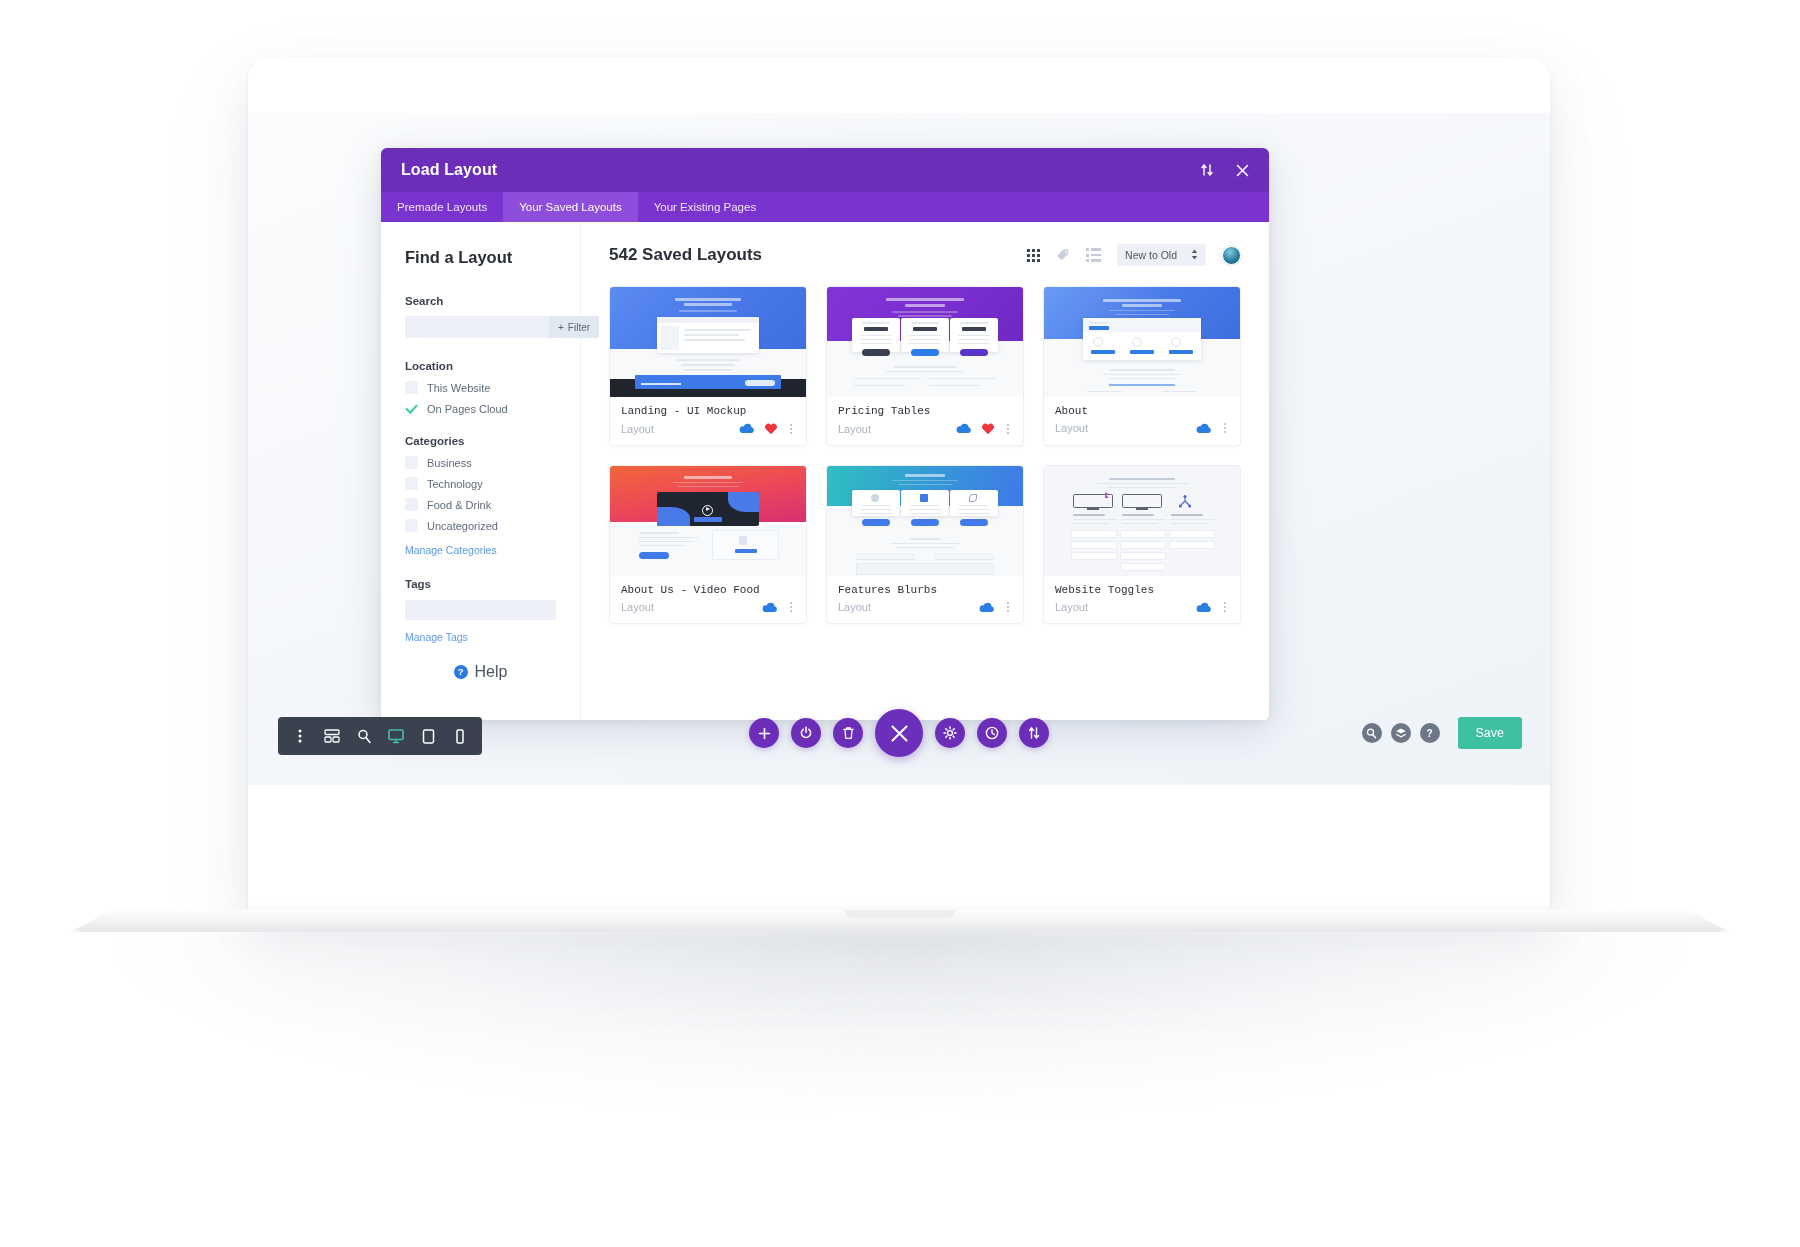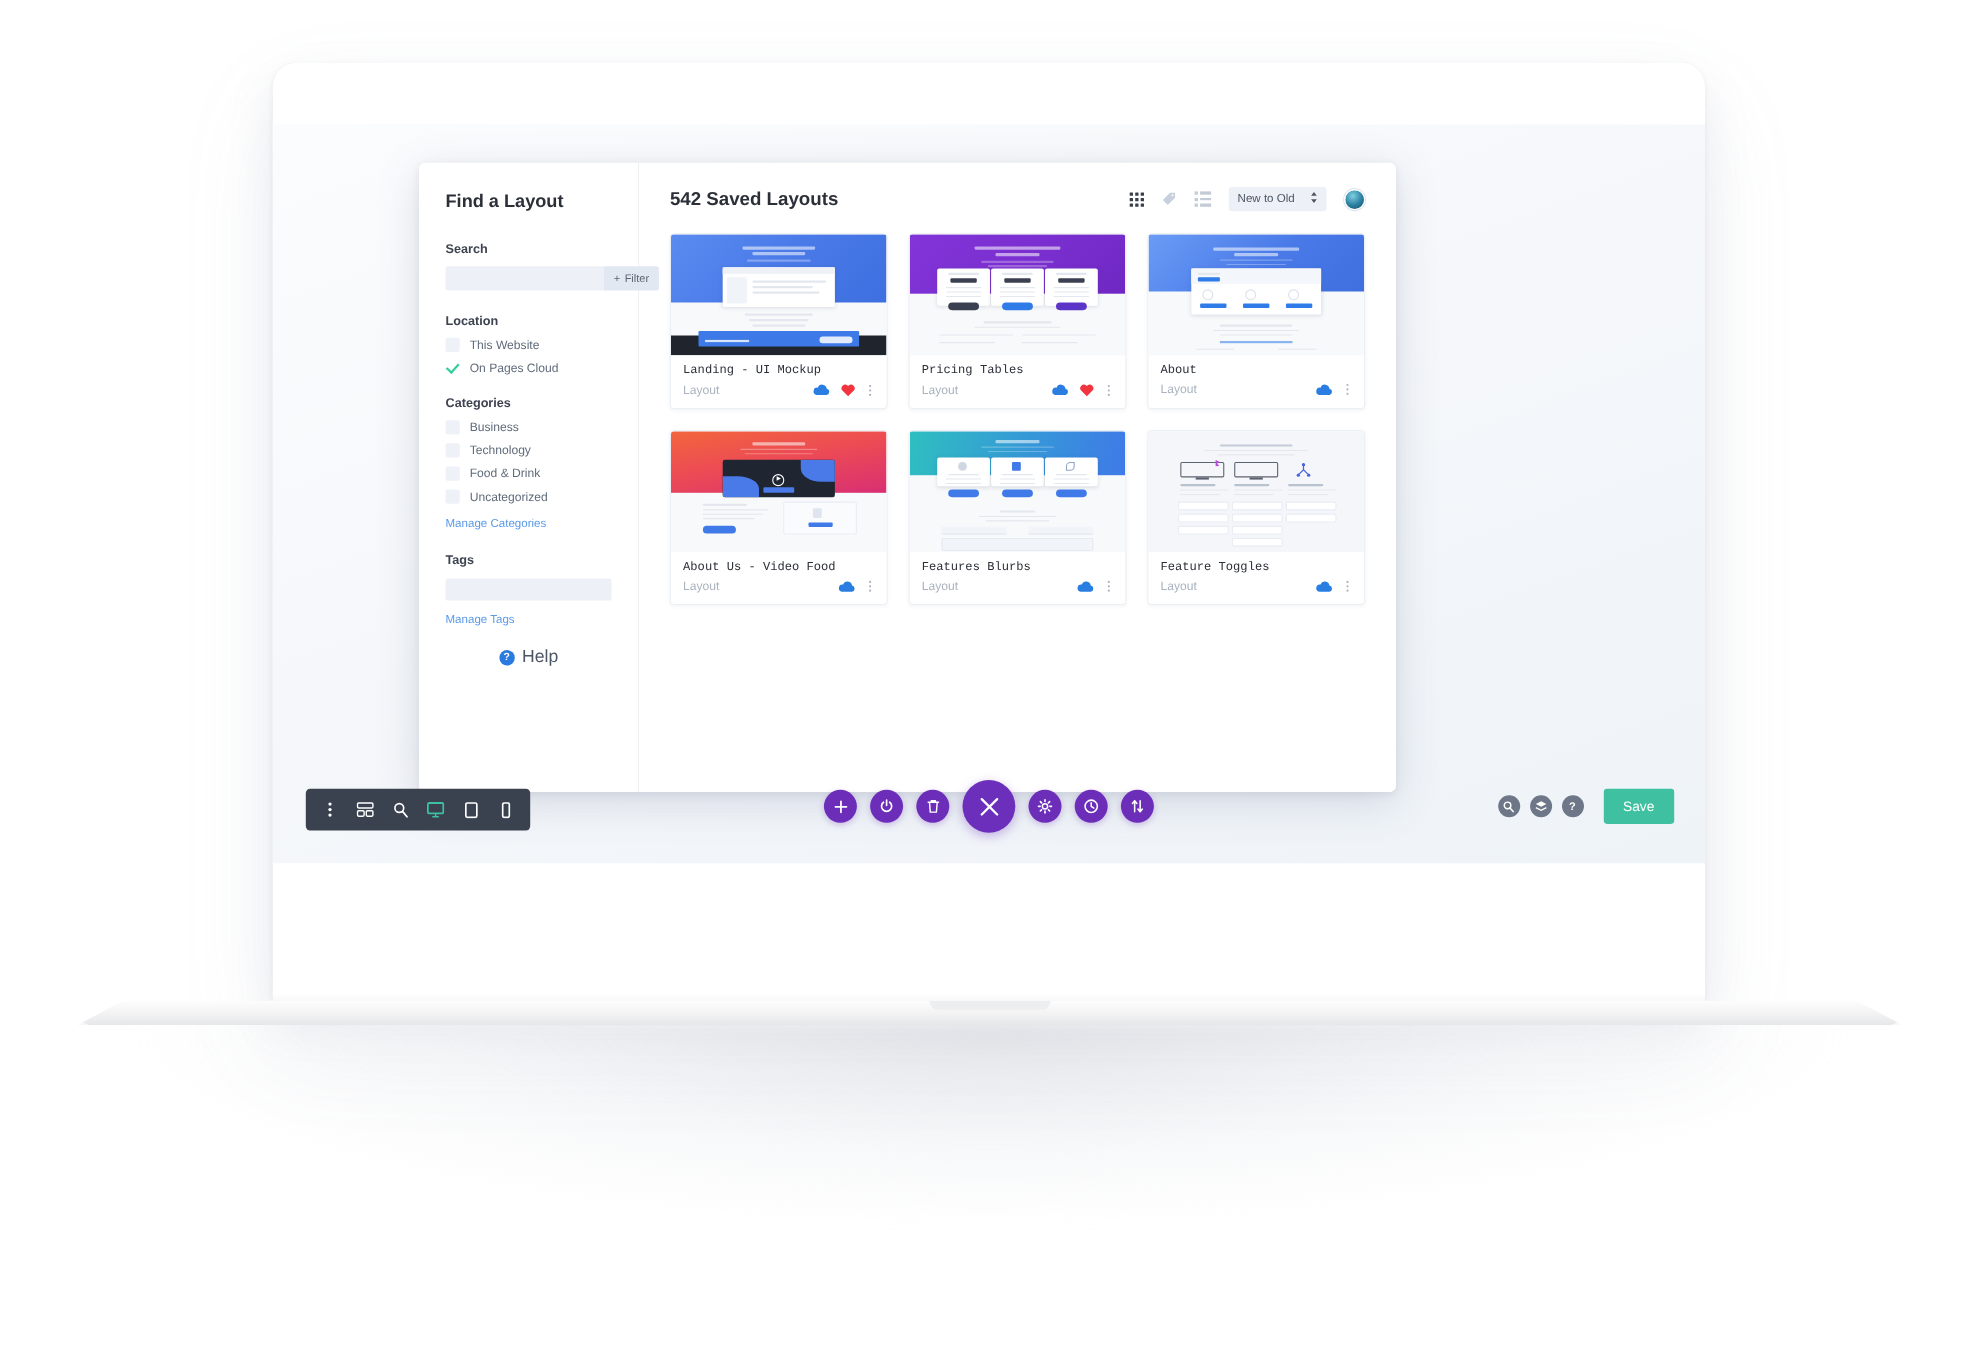--- a/index.html
+++ b/index.html
@@ -228,21 +228,41 @@
   <div class="laptop-shadow"></div>
   <div class="laptop-base-top"></div>
   <div class="laptop-base"></div>
   <div class="laptop-notch"></div>
 
   <div class="laptop-screen">
     <div class="page-bg"></div>
 
     <div class="modal">
 
-
+      <div class="modal-header">
+        <div class="modal-title">Load Layout</div>
+        <div class="modal-header-actions">
+          <span class="hdr-icon">
+            <svg width="14" height="14" viewBox="0 0 14 14">
+                <path d="M4 2v10M4 2L2 4.5M4 2l2 2.5M10 12V2M10 12l-2-2.5M10 12l2-2.5" stroke="#fff" stroke-width="1.4" fill="none" stroke-linecap="round"></path>
+              </svg>
+          </span>
+          <span class="hdr-icon">
+            <svg width="13" height="13" viewBox="0 0 13 13">
+                <path d="M1.5 1.5l10 10M11.5 1.5l-10 10" stroke="#fff" stroke-width="1.5" stroke-linecap="round"></path>
+              </svg>
+          </span>
+        </div>
+      </div>
+
+      <div class="modal-tabs">
+        <div class="tab">Premade Layouts</div>
+        <div class="tab active">Your Saved Layouts</div>
+        <div class="tab">Your Existing Pages</div>
+      </div>
 
       <div class="modal-body">
 
         <div class="sidebar">
           <h2>Find a Layout</h2>
 
           <div class="side-label">Search</div>
           <div class="search-row">
             <input class="search-input" type="text" placeholder="" style="">
             <button class="filter-btn">
@@ -618,21 +638,21 @@
                 <div style="position:absolute;left:39%;top:64px;width:23%;height:8px;background:#fff;border:1px solid #e8ecf3;border-radius:1.5px;"></div>
                 <div style="position:absolute;left:64%;top:64px;width:23%;height:8px;background:#fff;border:1px solid #e8ecf3;border-radius:1.5px;"></div>
                 <div style="position:absolute;left:14%;top:75px;width:23%;height:8px;background:#fff;border:1px solid #e8ecf3;border-radius:1.5px;"></div>
                 <div style="position:absolute;left:39%;top:75px;width:23%;height:8px;background:#fff;border:1px solid #e8ecf3;border-radius:1.5px;"></div>
                 <div style="position:absolute;left:64%;top:75px;width:23%;height:8px;background:#fff;border:1px solid #e8ecf3;border-radius:1.5px;"></div>
                 <div style="position:absolute;left:14%;top:86px;width:23%;height:8px;background:#fff;border:1px solid #e8ecf3;border-radius:1.5px;"></div>
                 <div style="position:absolute;left:39%;top:86px;width:23%;height:8px;background:#fff;border:1px solid #e8ecf3;border-radius:1.5px;"></div>
                 <div style="position:absolute;left:39%;top:97px;width:23%;height:8px;background:#fff;border:1px solid #e8ecf3;border-radius:1.5px;"></div>
               </div>
               <div class="card-foot">
-                <div class="card-name">Feature Toggles</div>
+                <div class="card-name">Website Toggles</div>
                 <div class="card-meta">
                   <span class="card-type">Layout</span>
                   <span class="card-actions">
                     <span class="cloud-ico">
                       <svg width="16" height="11" viewBox="0 0 16 11">
                           <path d="M12.6 4.3A4.2 4.2 0 0 0 4.5 3.4 3.3 3.3 0 0 0 3.4 10h9.1a2.9 2.9 0 0 0 .1-5.7z" fill="#2a7de1"></path>
                         </svg>
                     </span>
                     <span class="dots-ico">
                         <i></i>

